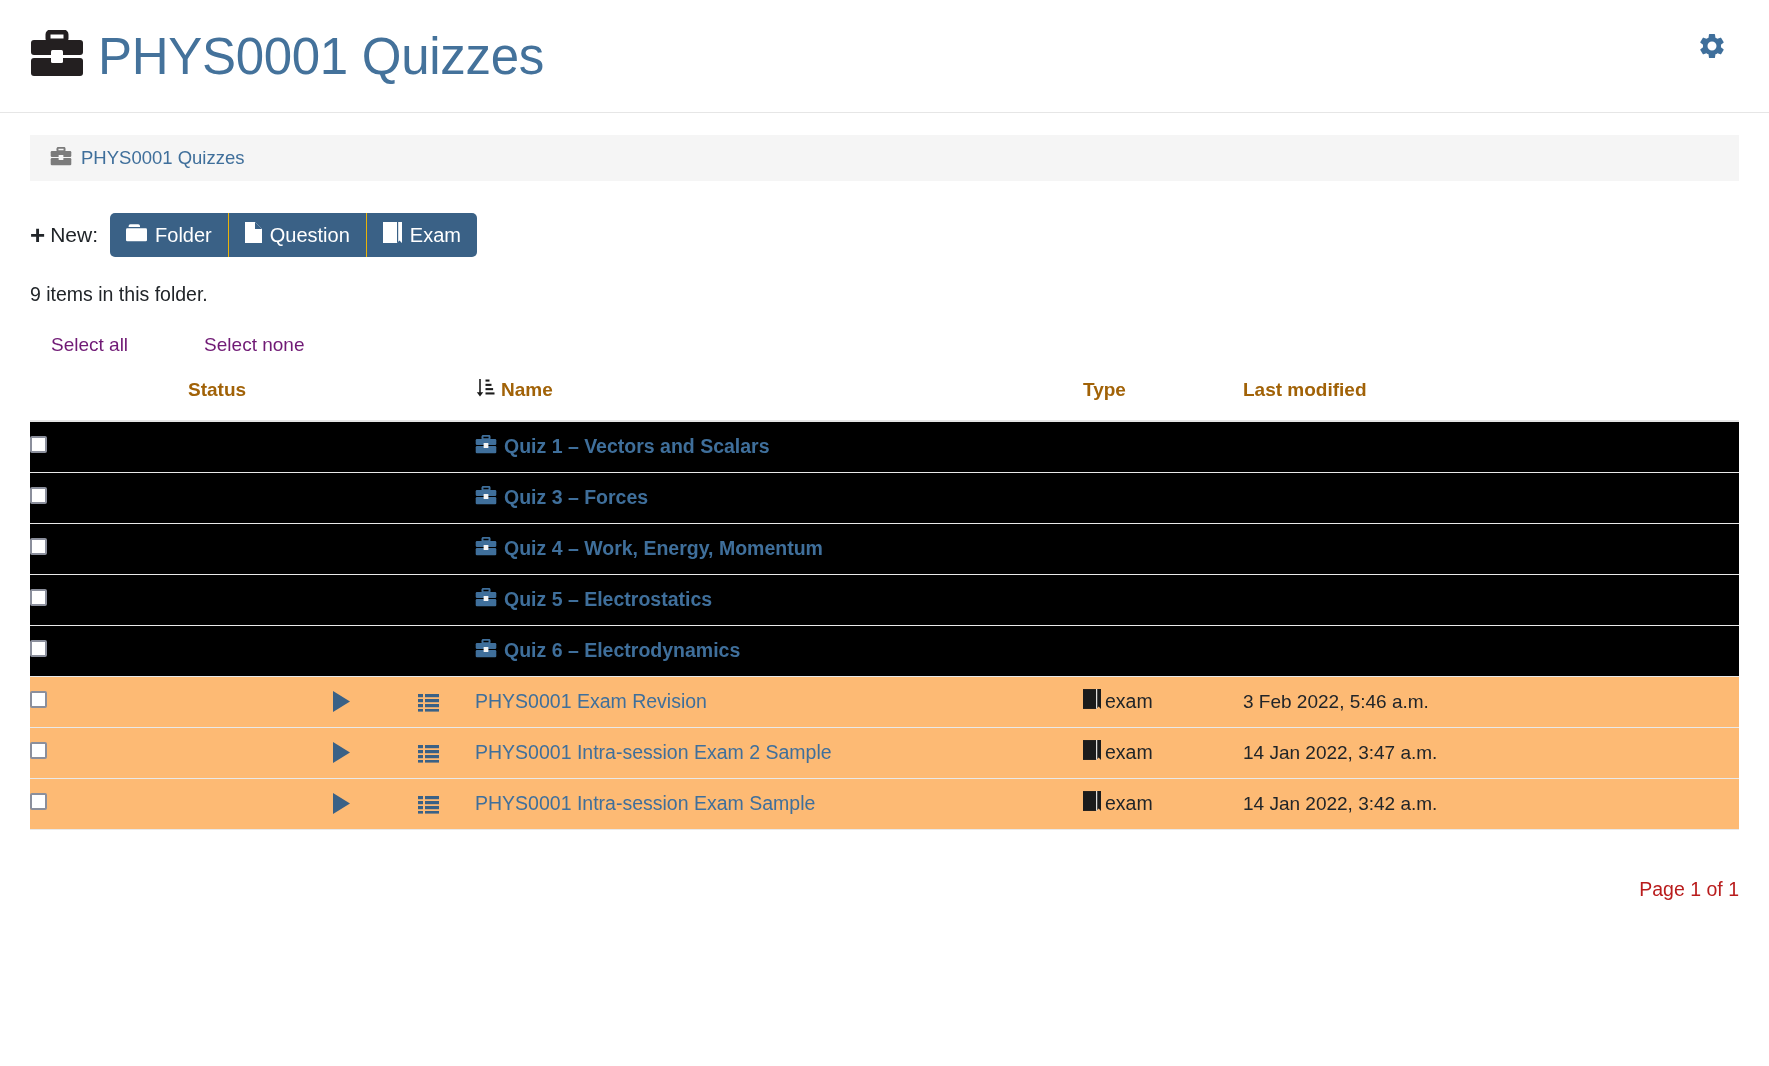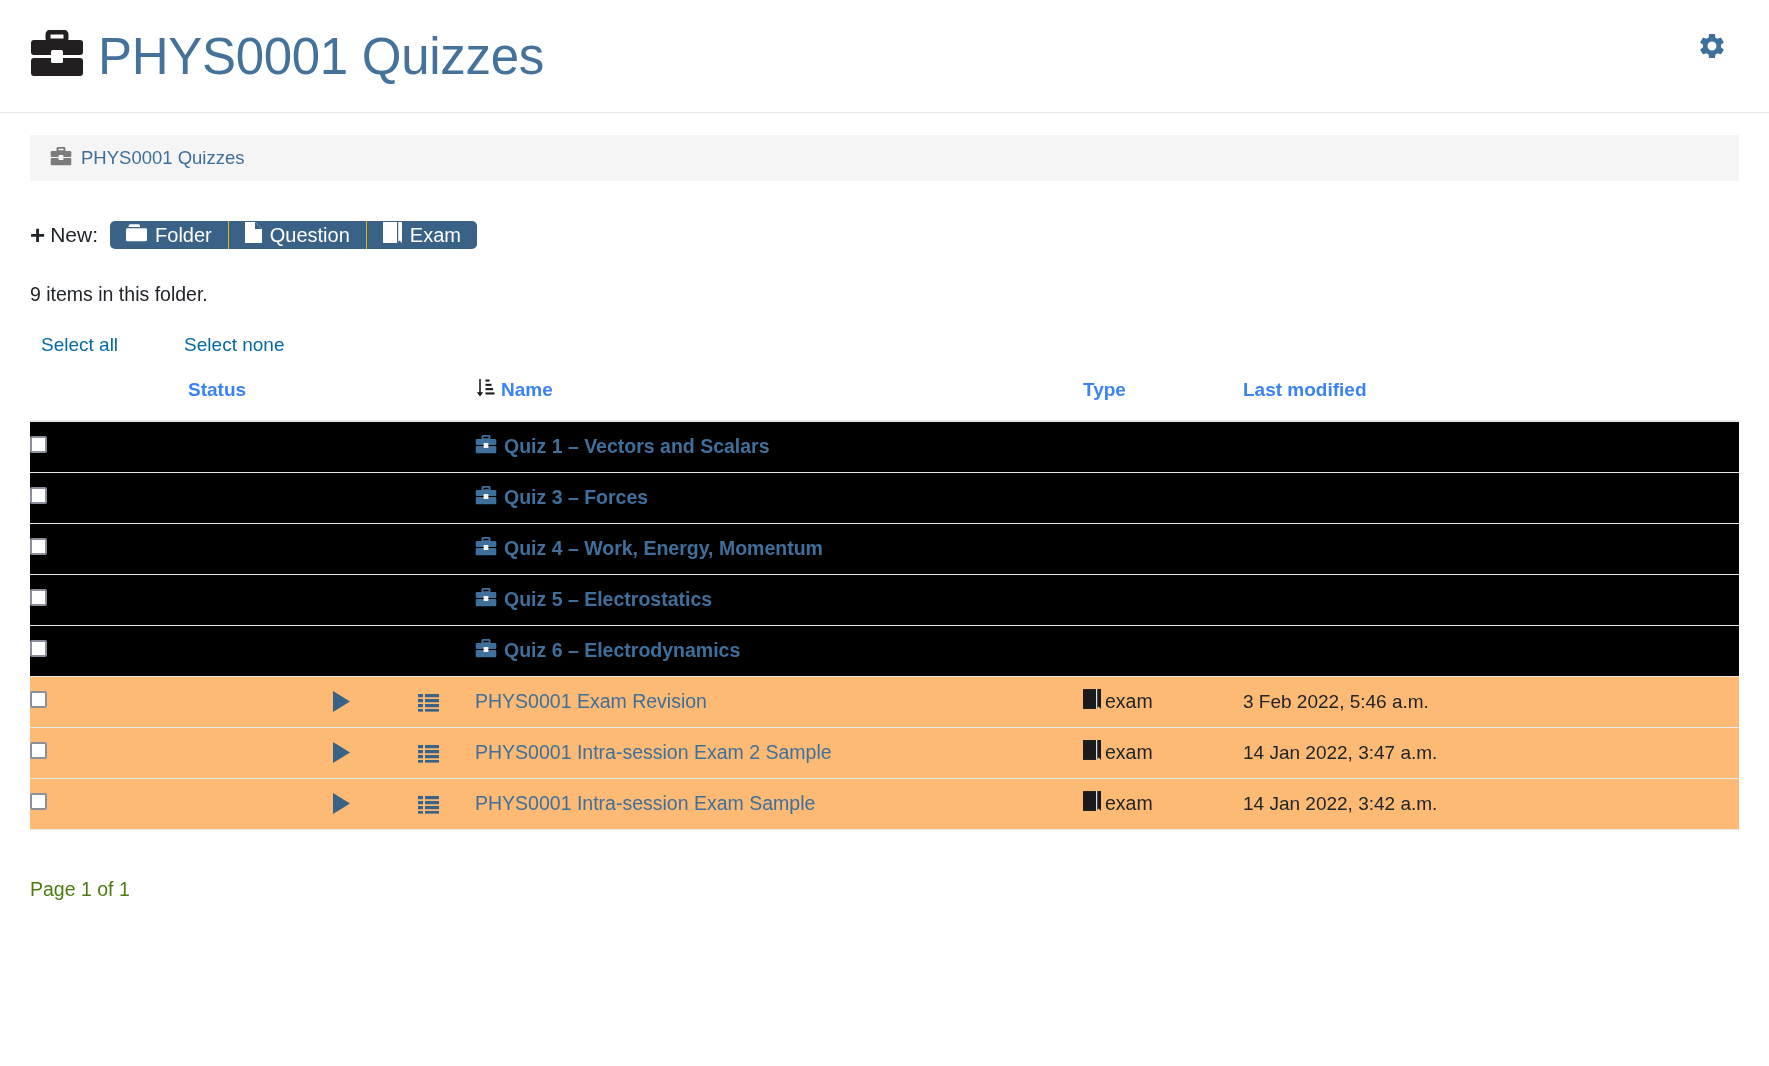--- a/index.html
+++ b/index.html
@@ -78,21 +78,21 @@
   .new-label {
     font-size: 21px;
     color: #212529;
     margin-right: 12px;
     white-space: nowrap;
   }
   .btn-group {
     display: flex;
     border-radius: 5px;
     overflow: hidden;
-    height: 28px;
+    height: 44px;
   }
   .btn {
     background: #3a6186;
     color: #ffffff;
     border: none;
     padding: 0 16px;
     font-size: 20px;
     font-family: "Liberation Sans", sans-serif;
     display: flex;
     align-items: center;
@@ -108,44 +108,45 @@
     margin-top: 26px;
   }
 
   .select-links {
     display: flex;
     gap: 66px;
     margin-top: 28px;
     padding-left: 11px;
   }
   .select-link {
-    color: #0369a1;
+    color: #701a75;
     font-size: 19px;
     text-decoration: none;
     cursor: pointer;
     white-space: nowrap;
+    margin-left: 10px;
   }
 
   
   .ftable {
     width: 100%;
     margin-top: 22px;
     border-collapse: collapse;
     table-layout: fixed;
   }
   .ftable col.c-chk   { width: 80px; }
   .ftable col.c-stat  { width: 308px; }
   .ftable col.c-icon  { width: 57px; }
   .ftable col.c-name  { width: 608px; }
   .ftable col.c-type  { width: 160px; }
   .ftable col.c-mod   { width: 496px; }
 
   .ftable thead th {
     text-align: left;
-    color: #3b82f6;
+    color: #a16207;
     font-size: 19px;
     font-weight: 700;
     padding: 0 0 18px 0;
     border-bottom: 2px solid #e4e4e4;
     white-space: nowrap;
   }
   .th-status { padding-left: 78px !important; }
   .th-name   { padding-left: 0 !important; }
   .name-head { display: flex; align-items: center; gap: 6px; }
 
@@ -185,23 +186,23 @@
     white-space: nowrap;
   }
   .folder-row .name-link { font-weight: 700; }
 
   .cell-type { color: #212529; }
   .type-wrap { display: flex; align-items: center; gap: 4px; }
   .type-text { font-size: 19.5px; color: #212529; }
   .cell-mod { color: #212529; font-size: 19.5px; white-space: nowrap; }
 
   .pager {
-    text-align: left;
+    text-align: right;
     font-size: 19.5px;
-    color: #4d7c0f;
+    color: #b91c1c;
     margin-top: 48px;
   }
 </style>
 </head>
 <body>
 
 <div class="page-header">
   <div class="header-left">
     <span class="briefcase-dark">
       <svg width="54" height="48" viewBox="0 0 54 48" aria-hidden="true">

